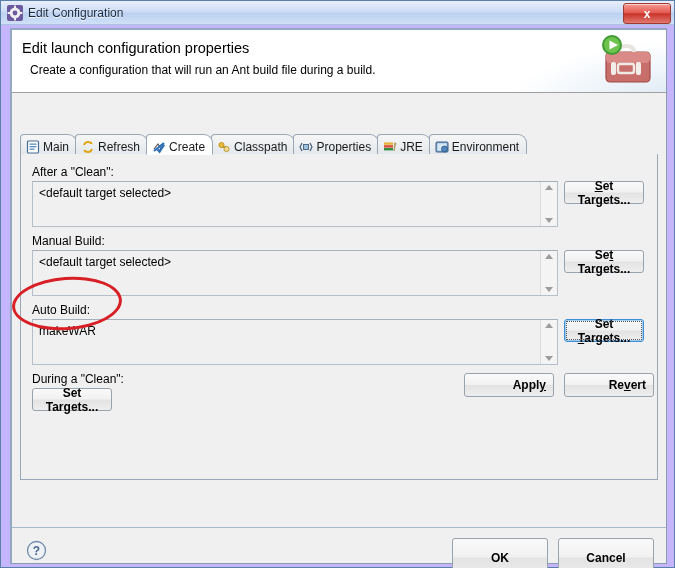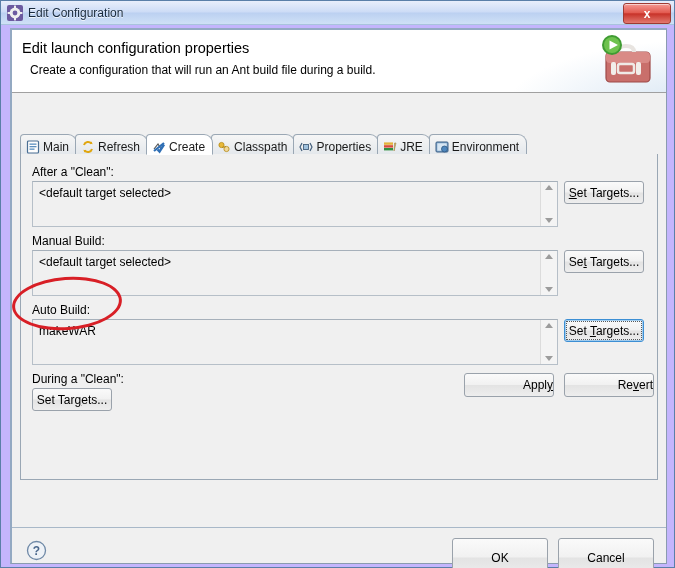--- a/index.html
+++ b/index.html
@@ -263,21 +263,22 @@
     border: 1px solid #9aa2ab;
     border-radius: 3px;
     background: linear-gradient(180deg,#fafafa 0%, #f1f1f1 48%, #e3e3e3 52%, #eeeeee 100%);
     font-family: "Liberation Sans", sans-serif;
     font-size: 12px;
     color: #000;
     display: flex;
     align-items: center;
     justify-content: center;
     cursor: pointer;
-    padding: 0;
+    padding: 7px;
+    font-weight: bold;
   }
   .btn.set-targets { width: 80px; height: 23px; }
   .btn.focused {
     border: 1px solid #3c8fd4;
     box-shadow: 0 0 0 1px rgba(120,185,235,.65) inset;
   }
   .btn.focused .focus-ring {
     position: absolute;
     inset: 2px;
     border: 1px dotted #55595c;

